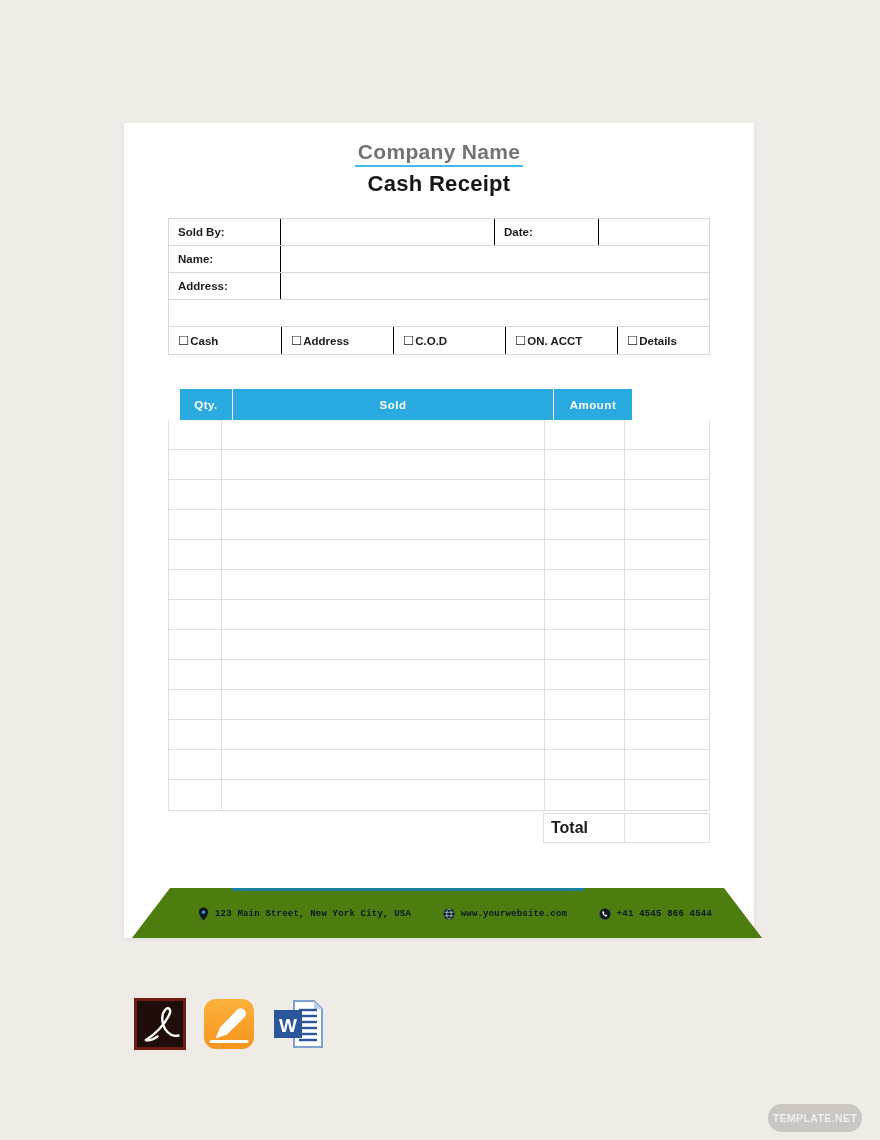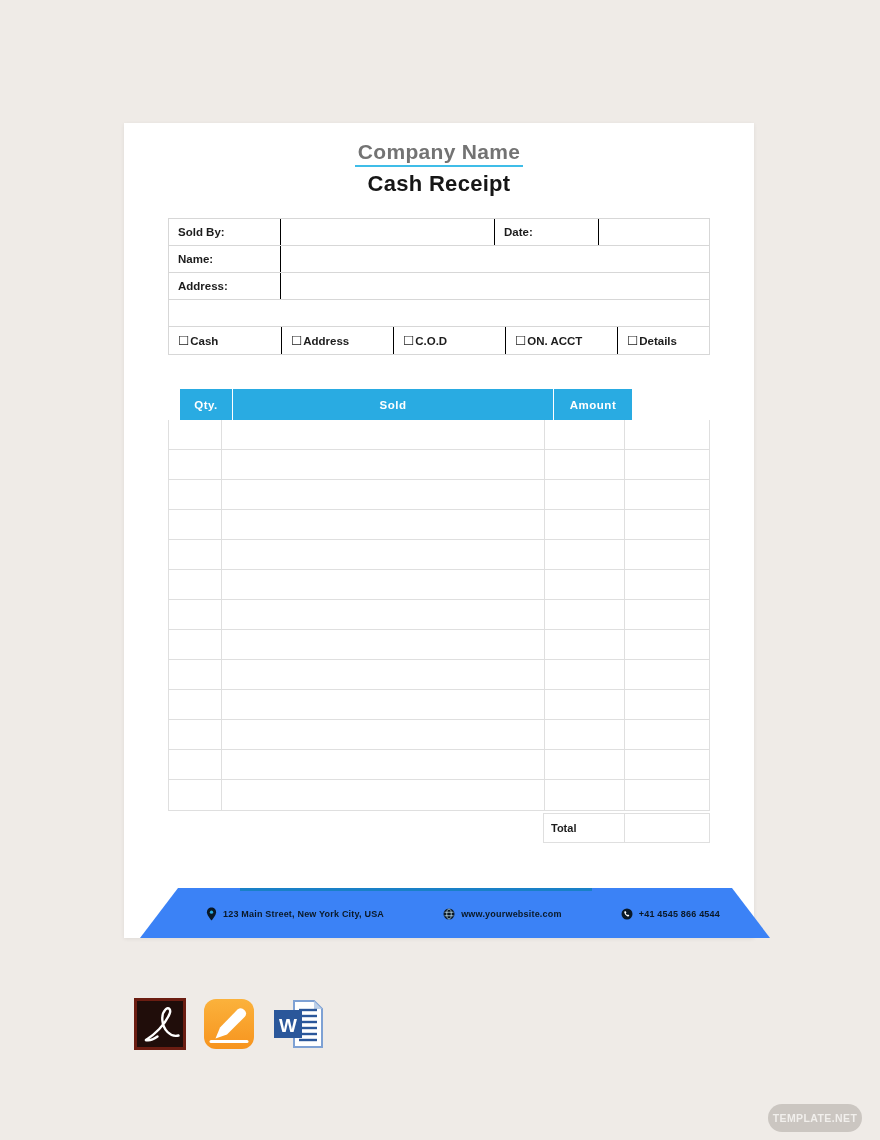--- a/index.html
+++ b/index.html
@@ -36,26 +36,26 @@
         display:flex;align-items:center;justify-content:center;}
   .items-body{position:absolute;left:44px;top:297px;width:542px;border:1px solid #dfdfdf;
         border-top:none;box-sizing:border-box;}
   .irow{display:grid;grid-template-columns:53px 323px 80px 1fr;height:30px;
         border-bottom:1px solid #dfdfdf;box-sizing:border-box;}
   .irow:last-child{border-bottom:none;}
   .irow > div{border-right:1px solid #dfdfdf;box-sizing:border-box;}
   .irow > div:last-child{border-right:none;}
   .total-row{position:absolute;left:419px;top:690px;width:167px;height:30px;display:grid;
         grid-template-columns:81px 1fr;border:1px solid #dfdfdf;box-sizing:border-box;}
-  .total-label{display:flex;align-items:center;padding-left:7px;font-size:11px;font-weight:600;
+  .total-label{display:flex;align-items:center;padding-left:7px;font-size:16px;font-weight:600;
         color:#1c1c1c;border-right:1px solid #dfdfdf;}
 
   
-  .footer-banner{position:absolute;left:16px;bottom:0;width:630px;height:50px;background:#3b82f6;
-        clip-path:polygon(38px 0,592px 0,630px 50px,0 50px);}
+  .footer-banner{position:absolute;left:8px;bottom:0;width:630px;height:50px;background:#4d7c0f;
+        clip-path:polygon(38px 0,592px 0,630px 50px,0 50px);font-family:Liberation Mono, monospace;}
   .footer-banner::before{content:"";position:absolute;left:100px;right:178px;top:0;height:3px;
         background:#1280bb;opacity:.8;}
   .footer-items{position:absolute;left:0;top:0;width:100%;height:100%;display:flex;
         align-items:center;justify-content:space-between;padding:2px 50px 0 66px;box-sizing:border-box;
         font-size:9px;font-weight:600;letter-spacing:.2px;color:#0a1826;}
   .f-item{display:flex;align-items:center;gap:6px;white-space:nowrap;}
 
   
   .app-icons{position:absolute;left:134px;top:997px;display:flex;align-items:center;gap:18px;}
   .app-icons svg{display:block;}

